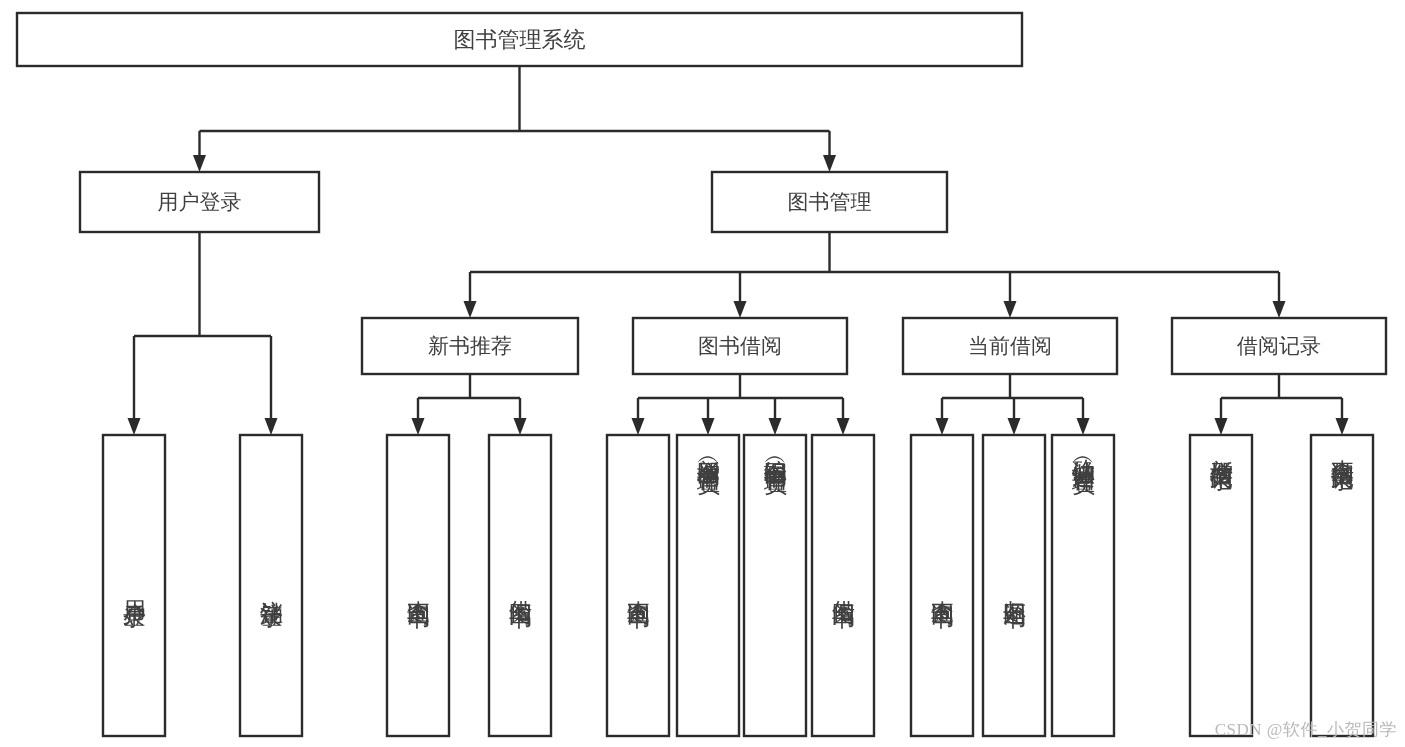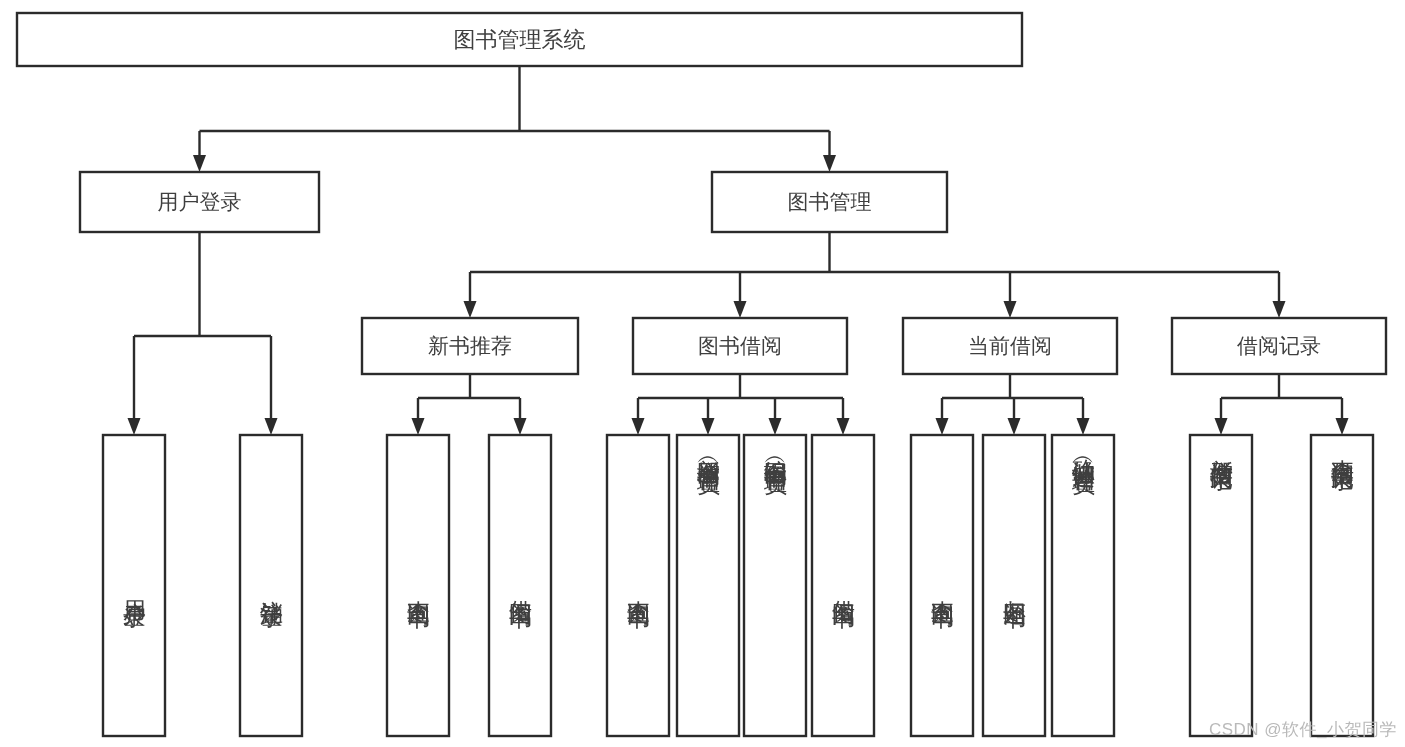--- a/index.html
+++ b/index.html
@@ -67,21 +67,21 @@
     font-size: 23px;
     line-height: 1.04;
     letter-spacing: 2px;
     color: #3f3f3f;
     white-space: nowrap;
   }
   #watermark {
     position: absolute;
     right: 8px;
     bottom: 6px;
-    font-family: Liberation Sans, sans-serif;
+    font-family: Liberation Serif, serif;
     font-size: 17px;
     color: #b9b9b9;
     letter-spacing: 0.5px;
     white-space: nowrap;
   }
 </style>
 </head>
 <body>
 
 <div id="diagram-root">

